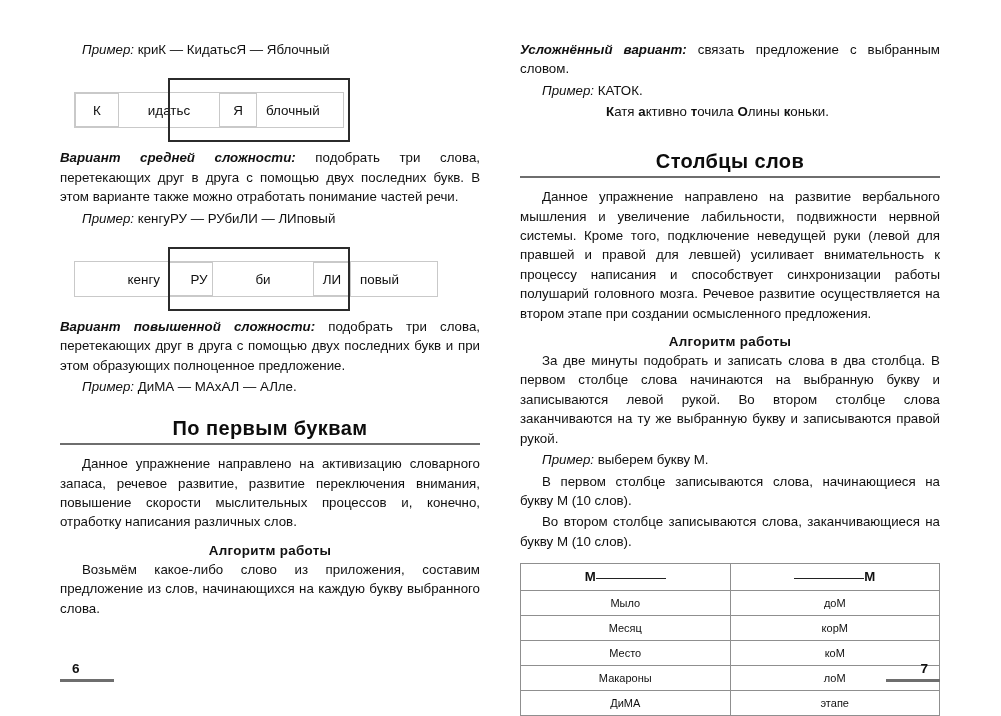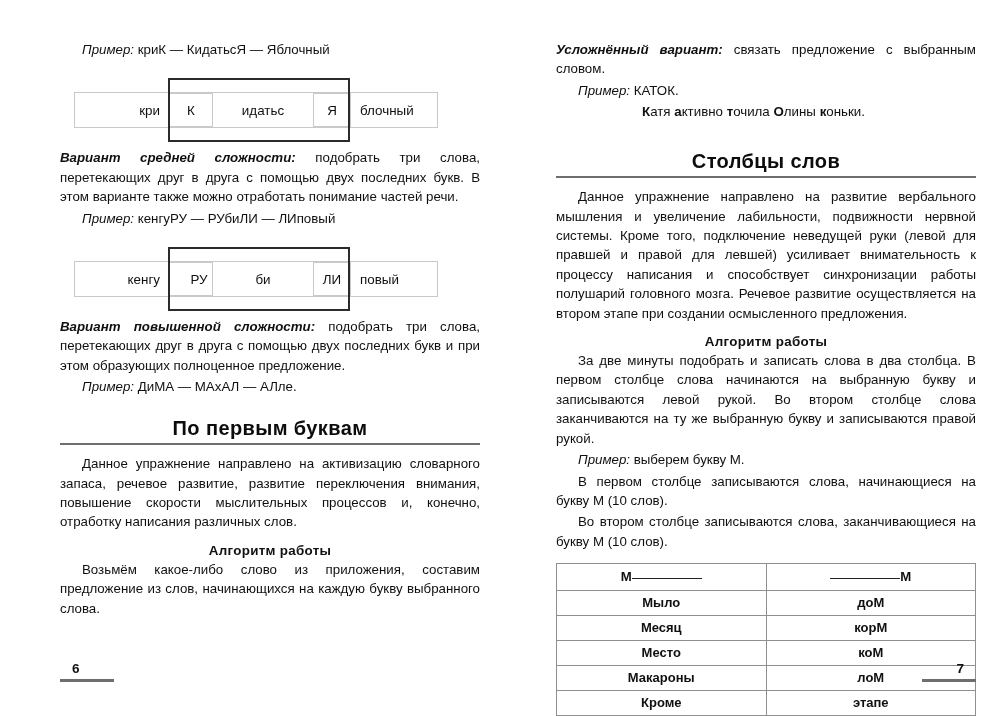--- a/index.html
+++ b/index.html
@@ -24,21 +24,21 @@
   }
 
   .page {
     position: absolute;
     top: 0;
     width: 420px;
     height: 716px;
     box-sizing: border-box;
   }
   .page-left  { left: 60px; }
-  .page-right { left: 556px; }
+  .page-right { left: 520px; }
 
   .col-body {
     position: absolute;
     top: 40px;
     left: 0;
     width: 420px;
   }
 
   
   p {
@@ -152,22 +152,22 @@
   .word-table {
     width: 100%;
     border-collapse: collapse;
     margin-top: 12px;
     table-layout: fixed;
   }
   .word-table td, .word-table th {
     border: 1.2px solid #8f8f8f;
     height: 21px;
     text-align: center;
-    font-size: 13px;
-    font-weight: bold;
+    font-size: 11px;
+    font-weight: normal;
     padding: 1px 0 2px 0;
     color: #101010;
   }
   .word-table th {
     font-weight: bold;
     font-size: 13.2px;
     height: 23px;
   }
   .hdr-left  { text-align: center; }
   .hdr-right { text-align: center; }
@@ -208,21 +208,20 @@
   <div class="page page-left">
     <div class="col-body">
 
       <p class="example">
         <span class="ex-label">Пример:</span>
         <span>криК — КидатьсЯ — Яблочный</span>
       </p>
 
       <div class="chain">
         <div class="chain-row">
-          <div class="chain-cell plain-left" style="width:94px;">кри</div>
           <div class="chain-cell boxed" style="width:44px;">К</div>
           <div class="chain-cell plain-mid" style="width:100px;">идатьс</div>
           <div class="chain-cell boxed" style="width:38px;">Я</div>
           <div class="chain-cell plain-right" style="width:86px;">блочный</div>
         </div>
         <div class="chain-overlay" style="left:108px; width:182px;"></div>
       </div>
 
       <p class="gap">
         <span class="lead-em">Вариант средней сложности:</span><span> подобрать три слова, перетекающих друг в друга с помощью двух последних букв. В этом варианте также можно отработать понимание частей речи.</span>
@@ -330,21 +329,21 @@
           </tr>
           <tr>
             <td>Место</td>
             <td>коМ</td>
           </tr>
           <tr>
             <td>Макароны</td>
             <td>лоМ</td>
           </tr>
           <tr>
-            <td>Кроме</td>
+            <td>ДиМА</td>
             <td>этапе</td>
           </tr>
           <tr>
             <td>Миксер</td>
             <td>уМ</td>
           </tr>
         </tbody>
       </table>
 
     </div>

